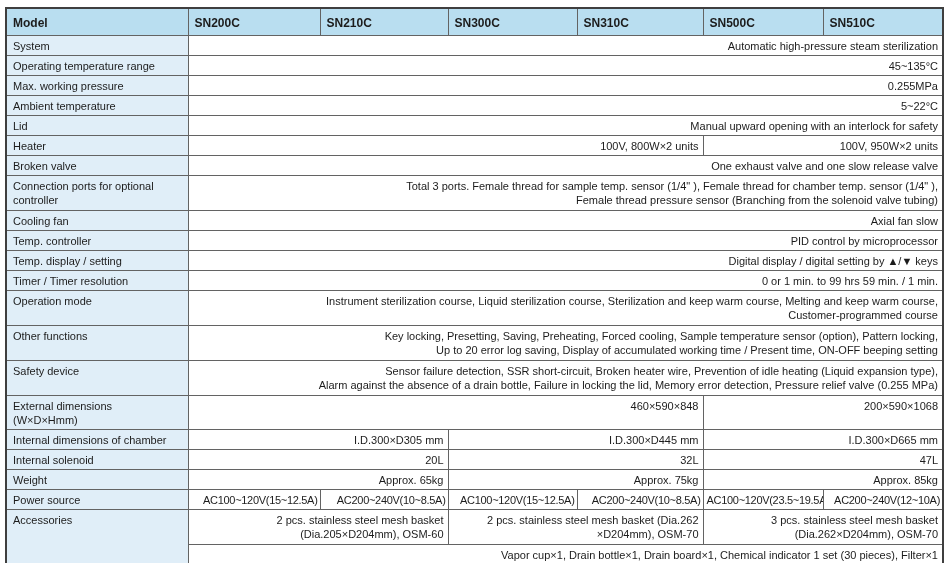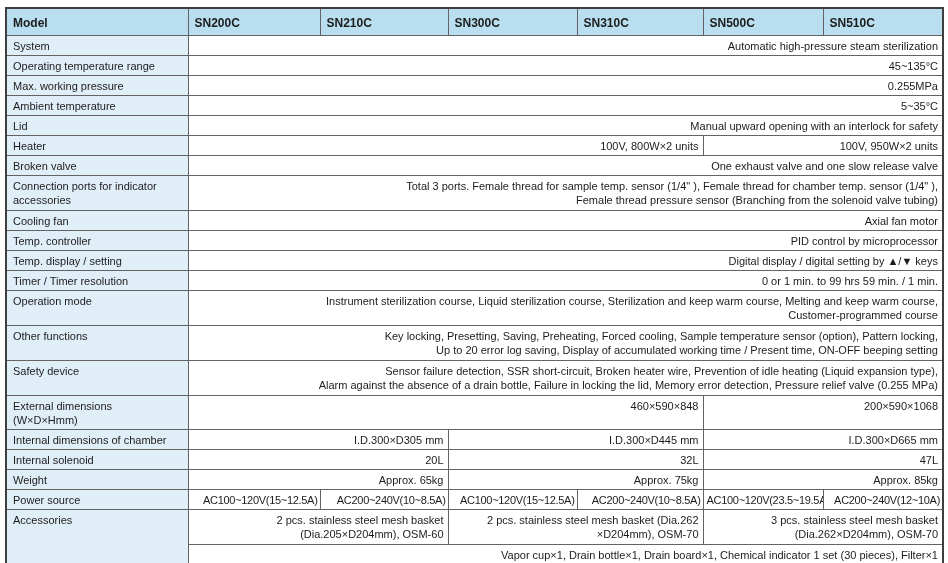--- a/index.html
+++ b/index.html
@@ -102,48 +102,48 @@
       <td class="val" colspan="6">45~135°C</td>
     </tr>
 
     <tr class="single">
       <th class="lbl">Max. working pressure</th>
       <td class="val" colspan="6">0.255MPa</td>
     </tr>
 
     <tr class="single">
       <th class="lbl">Ambient temperature</th>
-      <td class="val" colspan="6">5~35°C</td>
+      <td class="val" colspan="6">5~22°C</td>
     </tr>
 
     <tr class="single">
       <th class="lbl">Lid</th>
       <td class="val" colspan="6">Manual upward opening with an interlock for safety</td>
     </tr>
 
     <tr class="single">
       <th class="lbl">Heater</th>
       <td class="val" colspan="4">100V, 800W×2 units</td>
       <td class="val" colspan="2">100V, 950W×2 units</td>
     </tr>
 
     <tr class="single">
       <th class="lbl">Broken valve</th>
       <td class="val" colspan="6">One exhaust valve and one slow release valve</td>
     </tr>
 
     <tr class="double">
-      <th class="lbl">Connection ports for indicator accessories</th>
+      <th class="lbl">Connection ports for optional controller</th>
       <td class="val" colspan="6">Total 3 ports. Female thread for sample temp. sensor (1/4" ), Female thread for chamber temp. sensor (1/4" ),
 Female thread pressure sensor (Branching from the solenoid valve tubing)</td>
     </tr>
 
     <tr class="single">
       <th class="lbl">Cooling fan</th>
-      <td class="val" colspan="6">Axial fan motor</td>
+      <td class="val" colspan="6">Axial fan slow</td>
     </tr>
 
     <tr class="single">
       <th class="lbl">Temp. controller</th>
       <td class="val" colspan="6">PID control by microprocessor</td>
     </tr>
 
     <tr class="single">
       <th class="lbl">Temp. display / setting</th>
       <td class="val" colspan="6">Digital display / digital setting by ▲/▼ keys</td>

